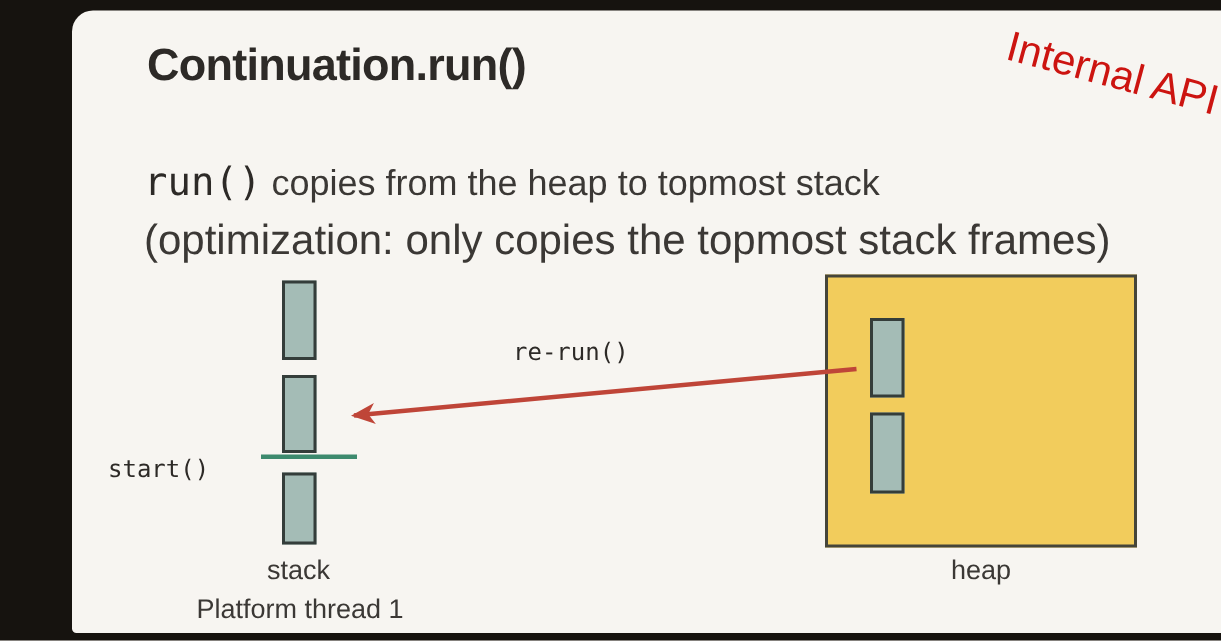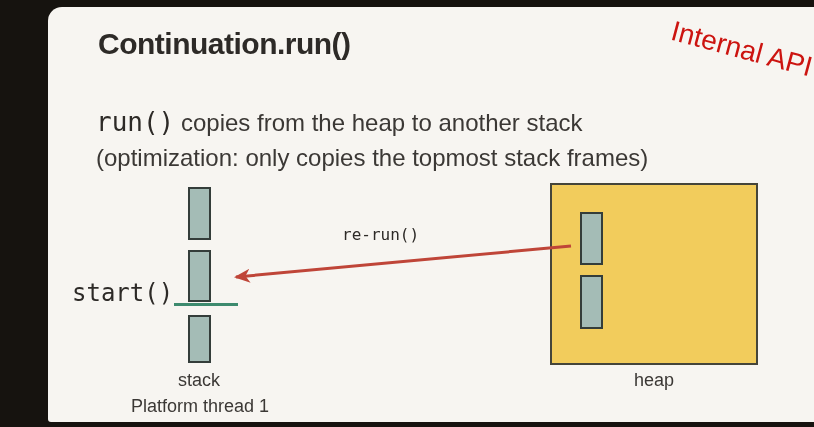--- a/index.html
+++ b/index.html
@@ -42,42 +42,42 @@
   }
   .subtitle{
     position:absolute;left:48px;top:100px;
     font-size:24px;color:var(--body-text);white-space:nowrap;
   }
   .subtitle .code{
     font-family:"DejaVu Sans Mono", monospace;font-size:26px;
   }
   .subnote{
     position:absolute;left:48px;top:137px;
-    font-size:24px;color:var(--body-text);white-space:nowrap;
+    font-size:28px;color:var(--body-text);white-space:nowrap;
   }
   .mono{
     font-family:"DejaVu Sans Mono", monospace;
     color:var(--title-text);
   }
   .stack-frame{
     position:absolute;left:140px;width:23px;
     background:var(--frame-fill);
     border:2px solid var(--frame-border);
     box-sizing:border-box;
   }
   .stack-frame.f1{top:180px;height:53px;}
   .stack-frame.f2{top:243px;height:52px;}
   .stack-frame.f3{top:308px;height:48px;}
   .stack-divider{
     position:absolute;left:126px;top:296px;width:64px;height:3px;
     background:var(--divider-green);
   }
   .start-label{
-    position:absolute;left:24px;top:272px;
-    font-size:24px;white-space:nowrap;
+    position:absolute;left:24px;top:296px;
+    font-size:16px;white-space:nowrap;
   }
   .heap-box{
     position:absolute;left:502px;top:176px;width:208px;height:182px;
     background:var(--heap-fill);
     border:2px solid var(--heap-border);
     box-sizing:border-box;
   }
   .heap-frame{
     position:absolute;left:28px;width:23px;
     background:var(--frame-fill);
@@ -105,21 +105,21 @@
 </head>
 <body>
 
 <div class="frame-wrap">
   <div class="slide">
 
     <div class="slide-title">Continuation.run()</div>
 
     <div class="stamp">Internal API</div>
 
-    <div class="subtitle"><span class="code mono">run()</span><span> copies from the heap to another stack</span></div>
+    <div class="subtitle"><span class="code mono">run()</span><span> copies from the heap to topmost stack</span></div>
 
     <div class="subnote">(optimization: only copies the topmost stack frames)</div>
 
     <div class="stack-frame f1"></div>
     <div class="stack-frame f2"></div>
     <div class="stack-divider"></div>
     <div class="stack-frame f3"></div>
     <div class="start-label mono">start()</div>
 
     <div class="heap-box">

